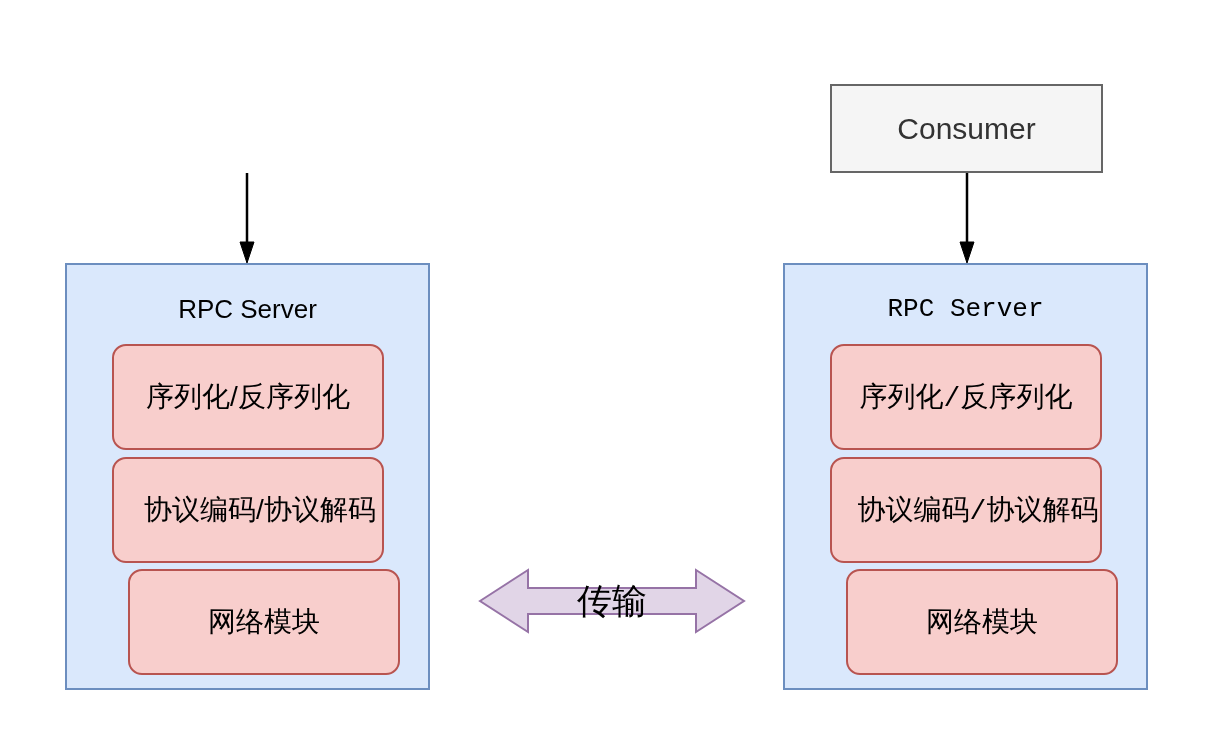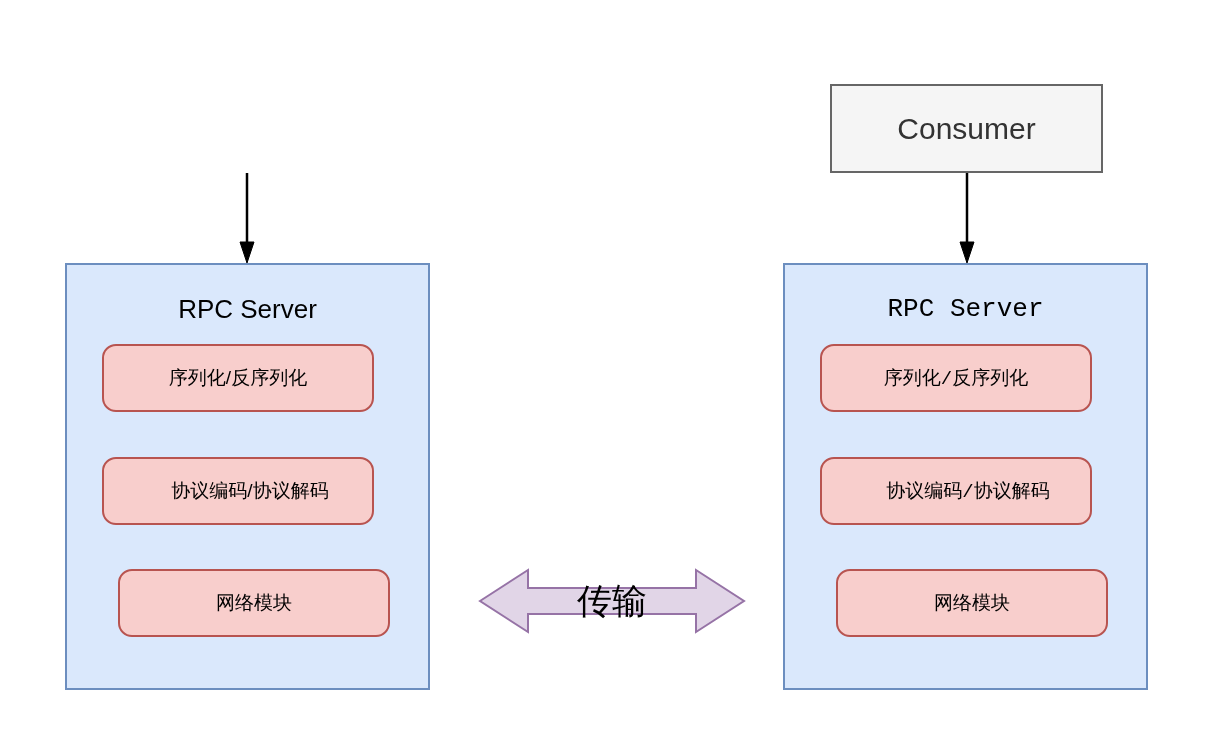--- a/index.html
+++ b/index.html
@@ -49,26 +49,26 @@
   .container.server { left: 783px; font-family: Liberation Mono, monospace; }
   .container-title {
     position: absolute;
     top: 29px; left: 0; width: 100%;
     text-align: center;
     font-size: 26px;
     color: var(--diagram-text);
   }
   .module {
     position: absolute;
-    left: 35px; width: 272px; height: 68px;
+    left: 45px; width: 272px; height: 106px;
     background: var(--module-fill);
     border: 2px solid var(--module-border);
     border-radius: 14px;
     display: flex; align-items: center; justify-content: center;
-    font-size: 19px;
+    font-size: 28px;
     color: var(--diagram-text);
     white-space: nowrap;
   }
   .module.m0 { top: 79px; }
   .module.m1 { top: 192px; padding-left: 24px; }
   .module.m2 { top: 304px; margin-left: 16px; }
   .transport {
     position: absolute;
     left: 478px; top: 565px;
     width: 268px; height: 72px;

